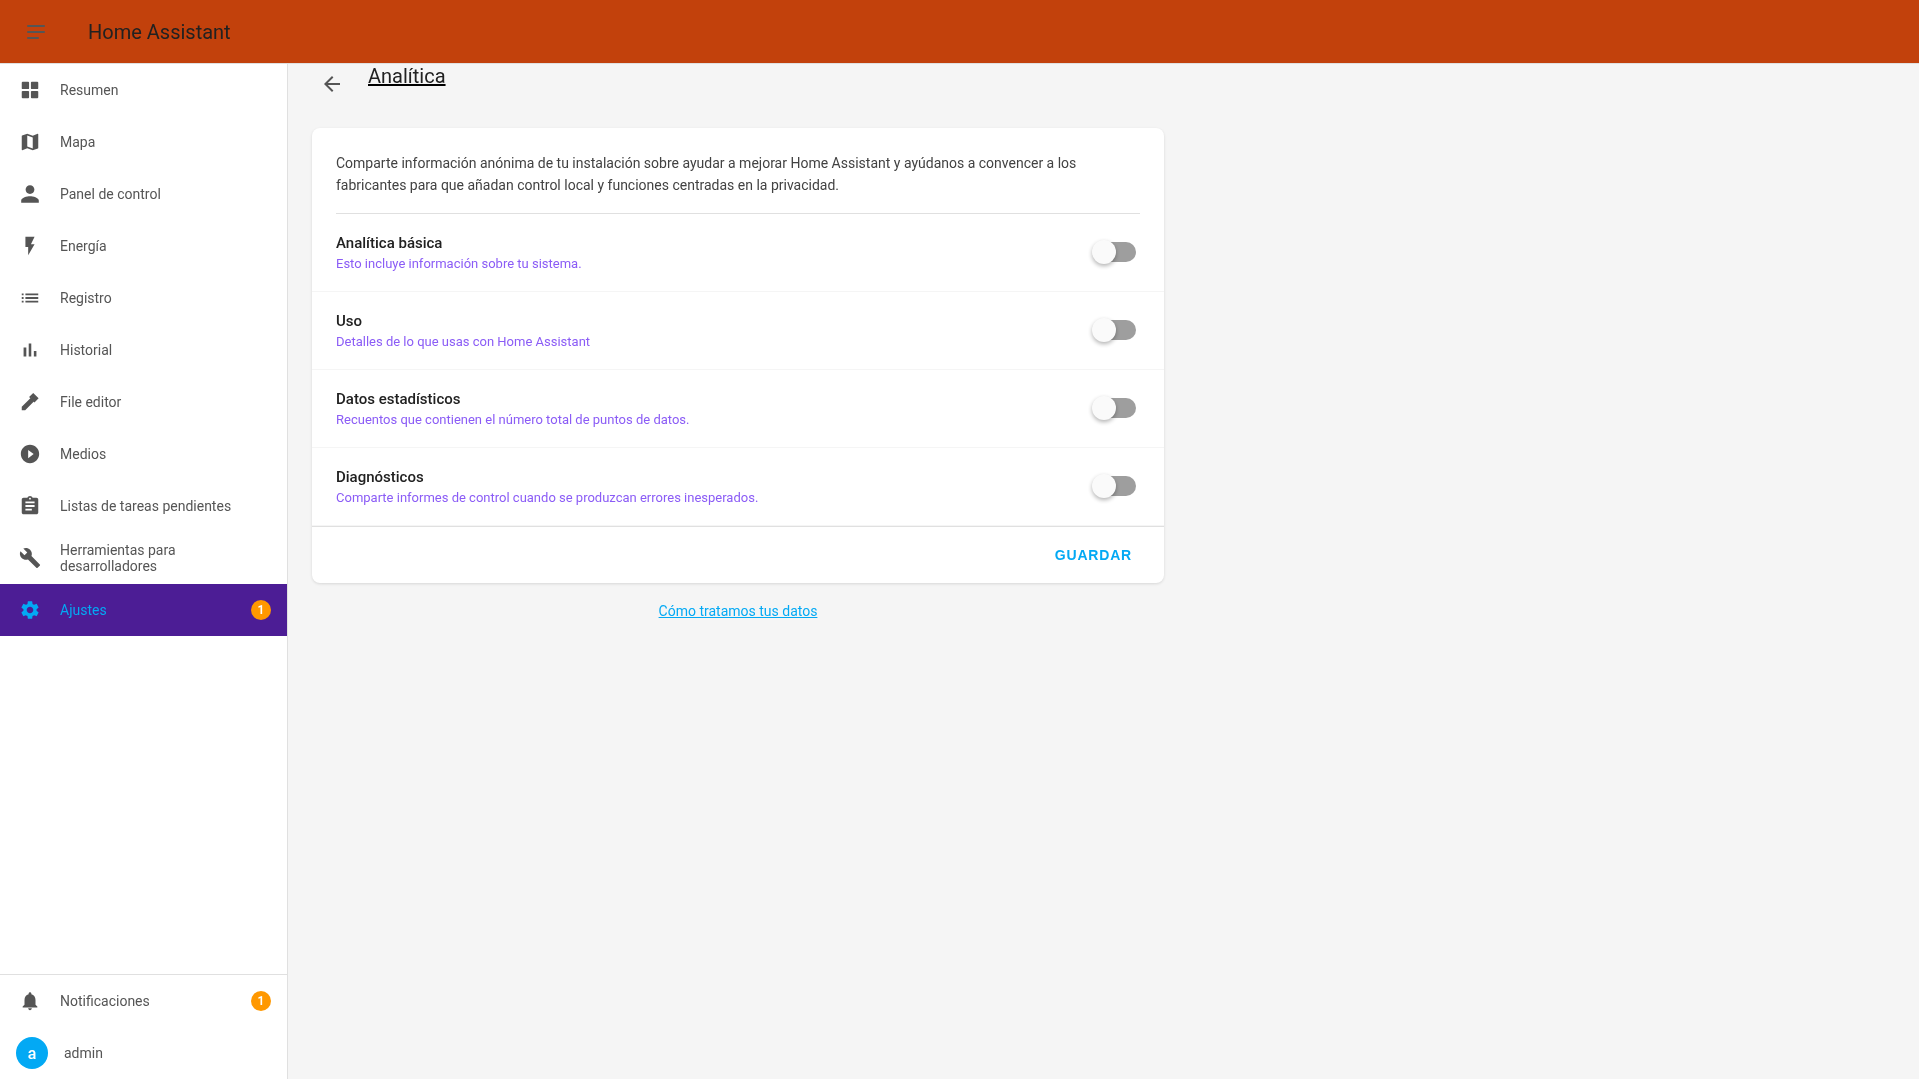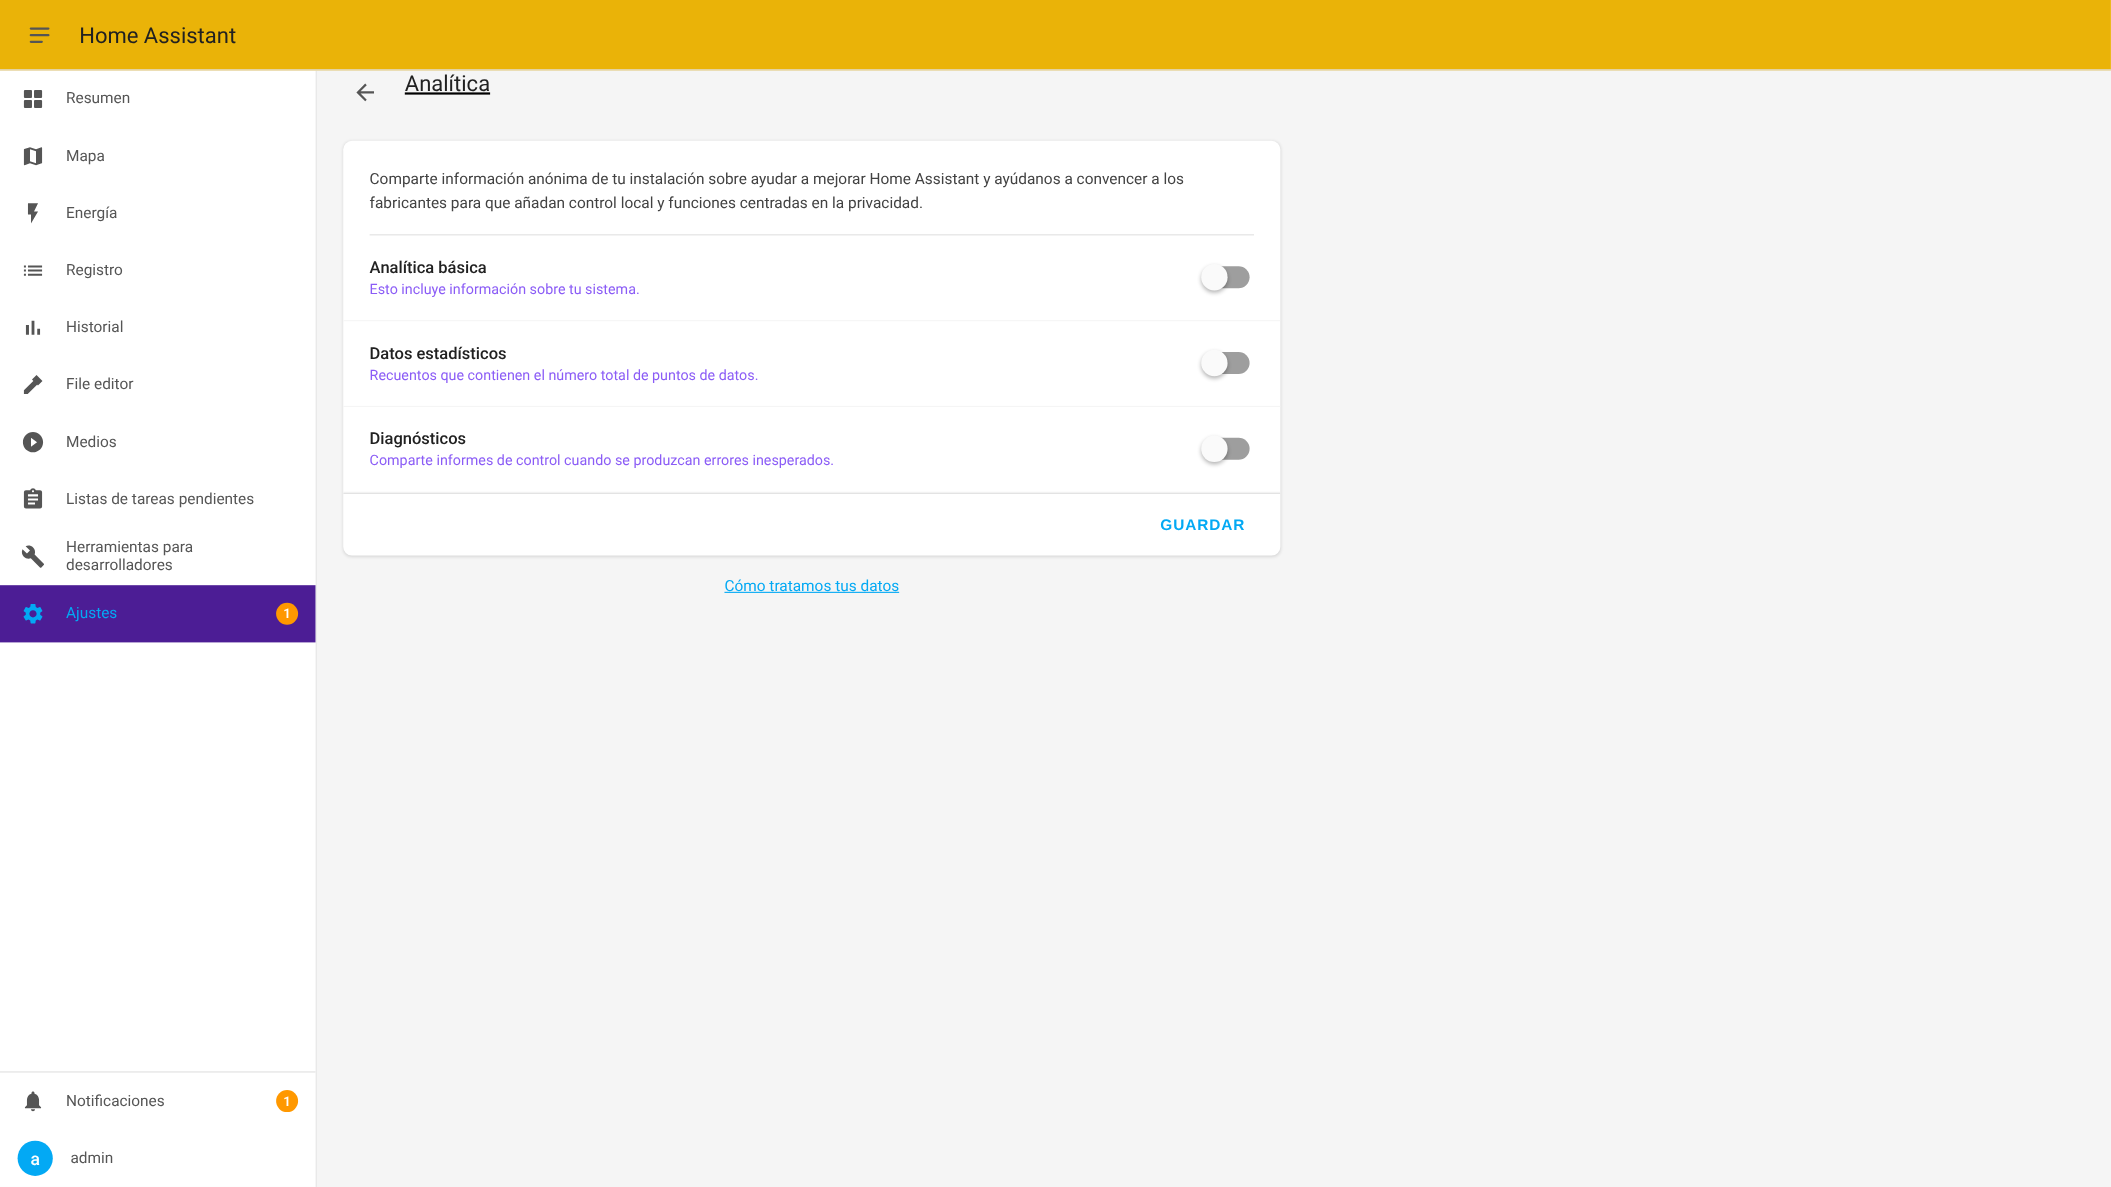--- a/index.html
+++ b/index.html
@@ -8,26 +8,26 @@
       background: #f5f5f5;
       display: flex;
       flex-direction: column;
       height: 100vh;
       overflow: hidden;
     }
 
     
     .top-header {
       height: 64px;
-      background: #eab308;
+      background: #c2410c;
       border-bottom: 1px solid #e0e0e0;
       display: flex;
       align-items: center;
       padding: 0 16px;
-      gap: 16px;
+      gap: 32px;
       z-index: 10;
       flex-shrink: 0;
     }
     .menu-icon {
       cursor: pointer;
       color: #555;
       font-size: 22px;
       display: flex;
       align-items: center;
       justify-content: center;
@@ -289,20 +289,28 @@
 
     <div class="sidebar-item">
       <span class="icon">
         <svg width="22" height="22" viewBox="0 0 24 24" fill="currentColor">
           <path d="M20.5 3l-.16.03L15 5.1 9 3 3.36 4.9c-.21.07-.36.25-.36.48V20.5c0 .28.22.5.5.5l.16-.03L9 18.9l6 2.1 5.64-1.9c.21-.07.36-.25.36-.48V3.5c0-.28-.22-.5-.5-.5zM15 19l-6-2.11V5l6 2.11V19z"></path>
         </svg>
       </span>
       <span class="label">Mapa</span>
     </div>
 
+    <div class="sidebar-item">
+      <span class="icon">
+        <svg width="22" height="22" viewBox="0 0 24 24" fill="currentColor">
+          <path d="M12 12c2.7 0 4.8-2.1 4.8-4.8S14.7 2.4 12 2.4 7.2 4.5 7.2 7.2 9.3 12 12 12zm0 2.4c-3.2 0-9.6 1.6-9.6 4.8v2.4h19.2v-2.4c0-3.2-6.4-4.8-9.6-4.8z"></path>
+        </svg>
+      </span>
+      <span class="label">Panel de control</span>
+    </div>
 
     <div class="sidebar-item">
       <span class="icon">
         <svg width="22" height="22" viewBox="0 0 24 24" fill="currentColor">
           <path d="M7 2v11h3v9l7-12h-4l4-8z"></path>
         </svg>
       </span>
       <span class="label">Energía</span>
     </div>
 
@@ -410,20 +418,30 @@
           <div class="toggle-info">
             <div class="toggle-title">Analítica básica</div>
             <div class="toggle-desc">Esto incluye información sobre tu sistema.</div>
           </div>
           <div class="toggle-switch">
             <div class="track"></div>
             <div class="knob"></div>
           </div>
         </div>
 
+        <div class="toggle-row">
+          <div class="toggle-info">
+            <div class="toggle-title">Uso</div>
+            <div class="toggle-desc">Detalles de lo que usas con Home Assistant</div>
+          </div>
+          <div class="toggle-switch">
+            <div class="track"></div>
+            <div class="knob"></div>
+          </div>
+        </div>
 
         <div class="toggle-row">
           <div class="toggle-info">
             <div class="toggle-title">Datos estadísticos</div>
             <div class="toggle-desc">Recuentos que contienen el número total de puntos de datos.</div>
           </div>
           <div class="toggle-switch">
             <div class="track"></div>
             <div class="knob"></div>
           </div>

